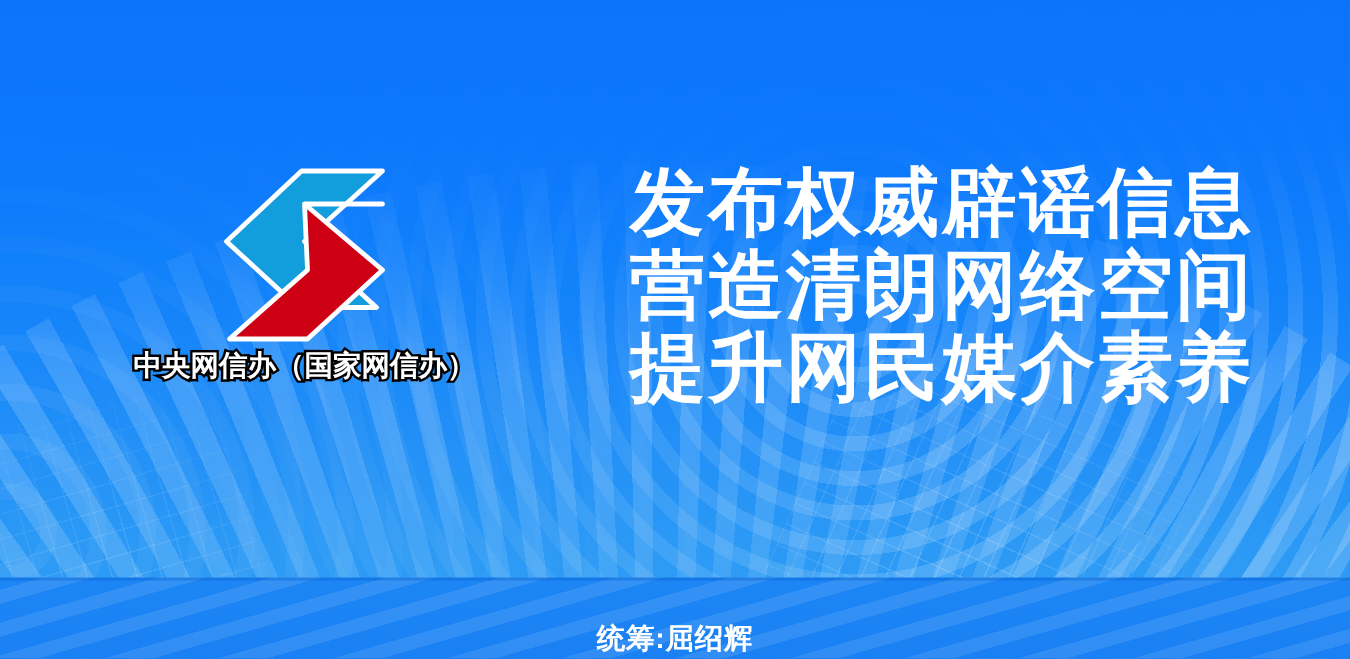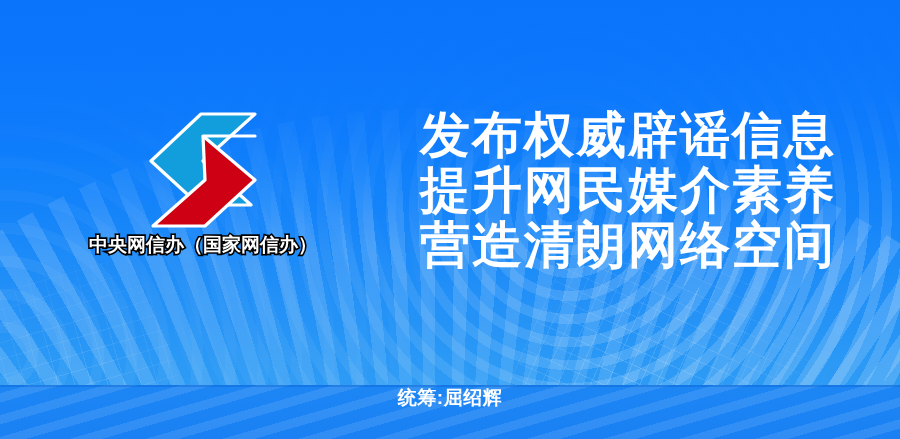--- a/index.html
+++ b/index.html
@@ -202,21 +202,21 @@
   #credit-bar .bar-top-line {
     position: absolute;
     left: 0; right: 0; top: 0;
     height: 2px;
     background: rgba(10,92,200,0.35);
   }
   #credits {
     position: absolute;
     inset: 0;
     display: flex;
-    align-items: flex-start;
+    align-items: flex-end;
     justify-content: center;
     gap: 28px;
     font-family: Liberation Sans, sans-serif;
     font-weight: bold;
     font-size: 19px;
     color: #ffffff;
     white-space: nowrap;
     letter-spacing: 0.5px;
   }
   #credits .credit-item { display: inline-block; }
@@ -244,22 +244,22 @@
       <path d="M66 24 L118 24 L66 24 L118 68 L68 114 L16 114 L68 68 Z" fill="#ce0013" stroke="#ffffff" stroke-width="3.2" stroke-linejoin="round"></path>
     </svg>
 
     <div id="org-name">
       <span class="line">中央网信办（国家网信办）</span>
     </div>
   </div>
 
   <div id="headline">
     <span class="hl">发布权威辟谣信息</span>
+    <span class="hl">营造清朗网络空间</span>
     <span class="hl">提升网民媒介素养</span>
-    <span class="hl">营造清朗网络空间</span>
   </div>
 
   <div id="credit-bar">
     <div class="bar-waves"></div>
     <div class="bar-top-line"></div>
     <div id="credits">
       <span class="credit-item">统筹:屈绍辉</span>
     </div>
   </div>
 

